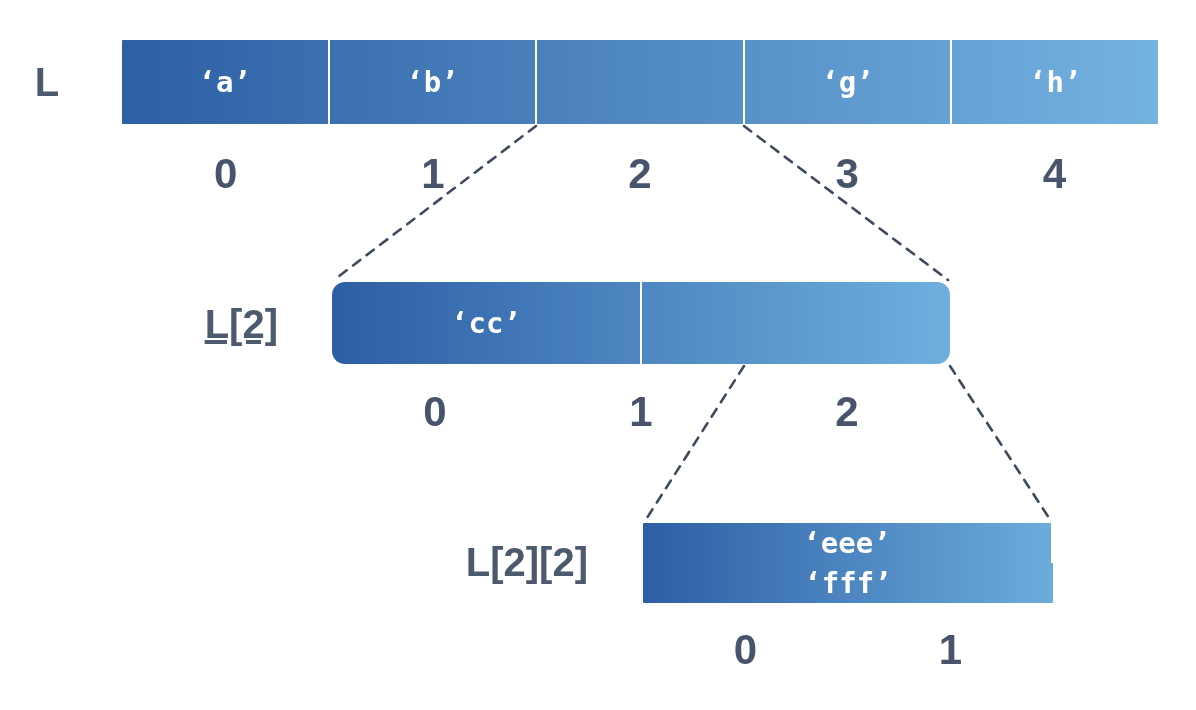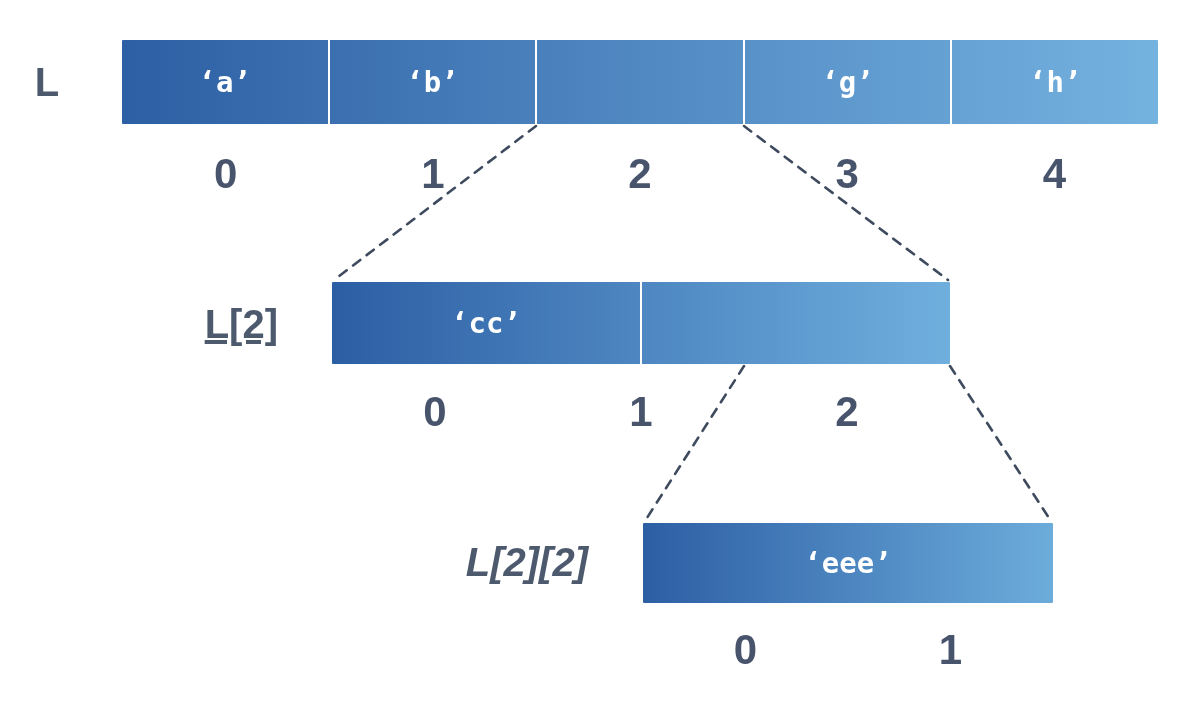--- a/index.html
+++ b/index.html
@@ -38,20 +38,21 @@
   }
   .array-1 {
     left: 122px; top: 40px;
     width: 1036px; height: 84px;
     background: linear-gradient(90deg, #2D5FA4 0%, #74B2E0 100%);
   }
   .array-2 {
     left: 332px; top: 282px;
     width: 618px; height: 82px;
     background: linear-gradient(90deg, #2C5EA4 0%, #6FAFDE 100%);
+    border-radius: 13px;
   }
   .array-3 {
     left: 643px; top: 523px;
     width: 410px; height: 80px;
     background: linear-gradient(90deg, #2C5EA4 0%, #6CACDB 100%);
     flex-direction: column;
   }
   .cell {
     flex: 1 1 0;
     display: flex;
@@ -77,21 +78,21 @@
     flex: 1 1 0;
     display: flex;
     align-items: center;
     justify-content: center;
     color: #47546B;
     font-size: 42px;
     font-weight: 600;
   }
   .label-l      { left: 12px;  top: 54px;  width: 70px;  text-align: center; }
   .label-l2     { left: 130px; top: 296px; width: 148px; text-align: right; text-decoration: underline; }
-  .label-l22    { left: 388px; top: 534px; width: 200px; text-align: right; font-style: italic; }
+  .label-l22    { left: 388px; top: 534px; width: 200px; text-align: right; }
 </style>
 </head>
 <body>
 
 <div class="canvas">
 
   <svg class="connector-layer" viewBox="0 0 1196 710">
     <line x1="536" y1="126" x2="334" y2="280" stroke="#3E4B5E" stroke-width="2.6" stroke-dasharray="9 8" stroke-linecap="round"></line>
     <line x1="744" y1="126" x2="948" y2="280" stroke="#3E4B5E" stroke-width="2.6" stroke-dasharray="9 8" stroke-linecap="round"></line>
     <line x1="744" y1="366" x2="645" y2="521" stroke="#3E4B5E" stroke-width="2.6" stroke-dasharray="9 8" stroke-linecap="round"></line>
@@ -121,19 +122,20 @@
   </div>
   <div class="index-row index-row-2">
     <div class="index">0</div>
     <div class="index">1</div>
     <div class="index">2</div>
   </div>
 
   <div class="row-label label-l22">L[2][2]</div>
   <div class="array array-3">
     <div class="cell">‘eee’</div>
+    <div class="cell">‘fff’</div>
   </div>
   <div class="index-row index-row-3">
     <div class="index">0</div>
     <div class="index">1</div>
   </div>
 
 </div>
 
 </body></html>

